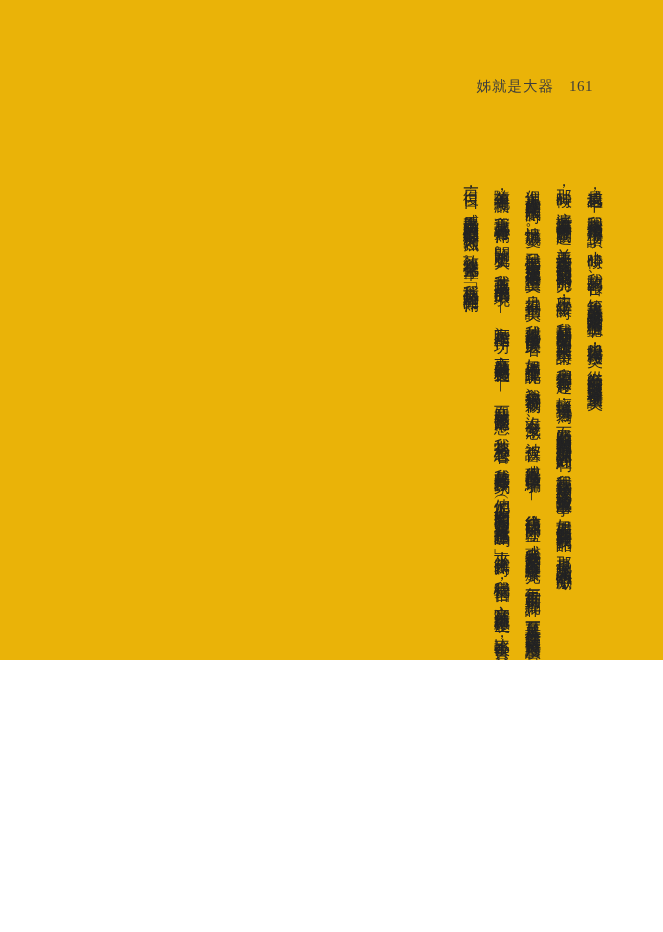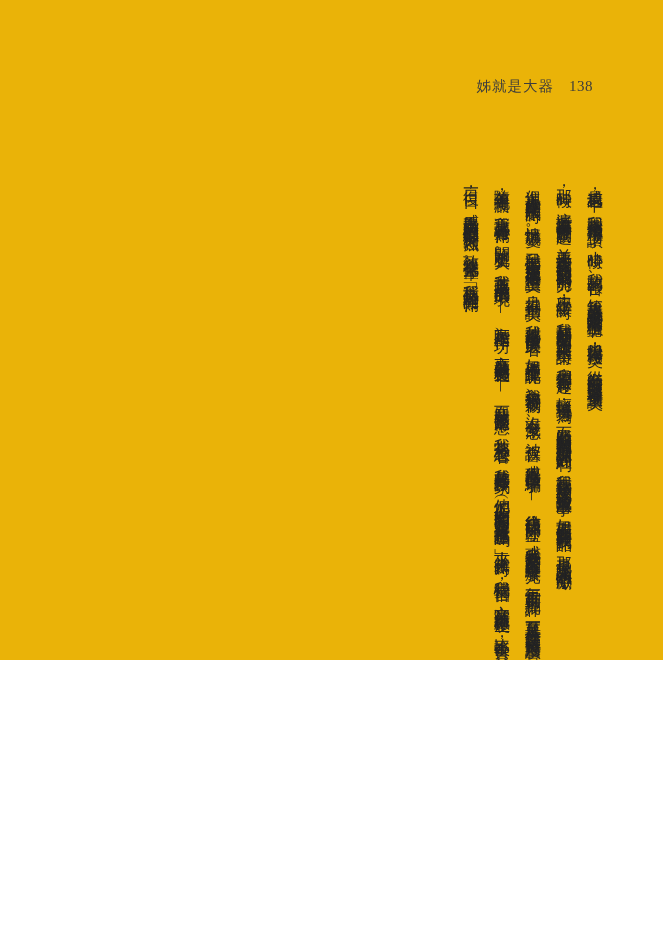--- a/index.html
+++ b/index.html
@@ -54,21 +54,21 @@
     text-indent: 35px; 
   }
 </style>
 </head>
 <body>
 
 <div class="page">
 
   <div class="running-head">
     <span class="book-title">姊就是大器</span>
-    <span class="page-number">138</span>
+    <span class="page-number">161</span>
   </div>
 
   <div class="body-text">
     <p>成長過程中，我因爲寫作獲得不少稱讚。小時候，我寫的報告、短篇故事或詩都會被老師唸給全班聽，也曾因寫作獲獎，從老師和父母口中聽過各種褒揚讚美。</p>
     <p>那時候，這些讚美沒有帶來什麼問題，並未干擾我對寫作的熱愛或我的寫作能力。小學三年級時，我和最好的朋友茱蒂決定共同寫一本詩集，我們覺得很有趣，輕鬆地邊玩邊寫，而老師和父母對我們的稱讚僅是額外的紅利。我很喜歡寫學校交代的論文或短篇故事，如果碰巧老師喜歡我的作品，那也只是讓人開心的小小激勵。</p>
     <p>但進入青少年期與剛成年時，情況就變了。我已太習慣寫作完成後必然獲得讚美，一旦得不到讚美，我就覺得自己像個失敗者。如果遭受批評呢？我會覺得被刺傷、沒有安全感、被誤會，或覺得自己像個騙子——彷彿我已江郎才盡，或者我缺乏寫作天分的事終於曝光了。每當受到一丁點批評，甚至只要一件作品沒有贏得高度讚譽，我就心慌意亂，無法再回到書桌前自在地寫作。</p>
     <p>隨著年紀漸長，我更認眞看待寫作，問題就更大了。我進入更吹毛求疵的環境——高階寫作工作坊、高度競爭的交稿過程——而嚴苛的反饋是常態。我常常分心想著：「我眞的是好作家嗎？他們（工作坊的老師和同學）會喜歡我這篇作品嗎？」坐下來寫作時，我變得害怕，文字當然就顯得生硬、比較不眞實，而寫作也從我能從中得到喜悅的愛好，變成充滿壓力的任務。</p>
     <p>日復一日，感覺自己不夠好的恐懼變得太強烈，致使我完全停筆。我稱之爲「離開寫作</p>
   </div>
 

